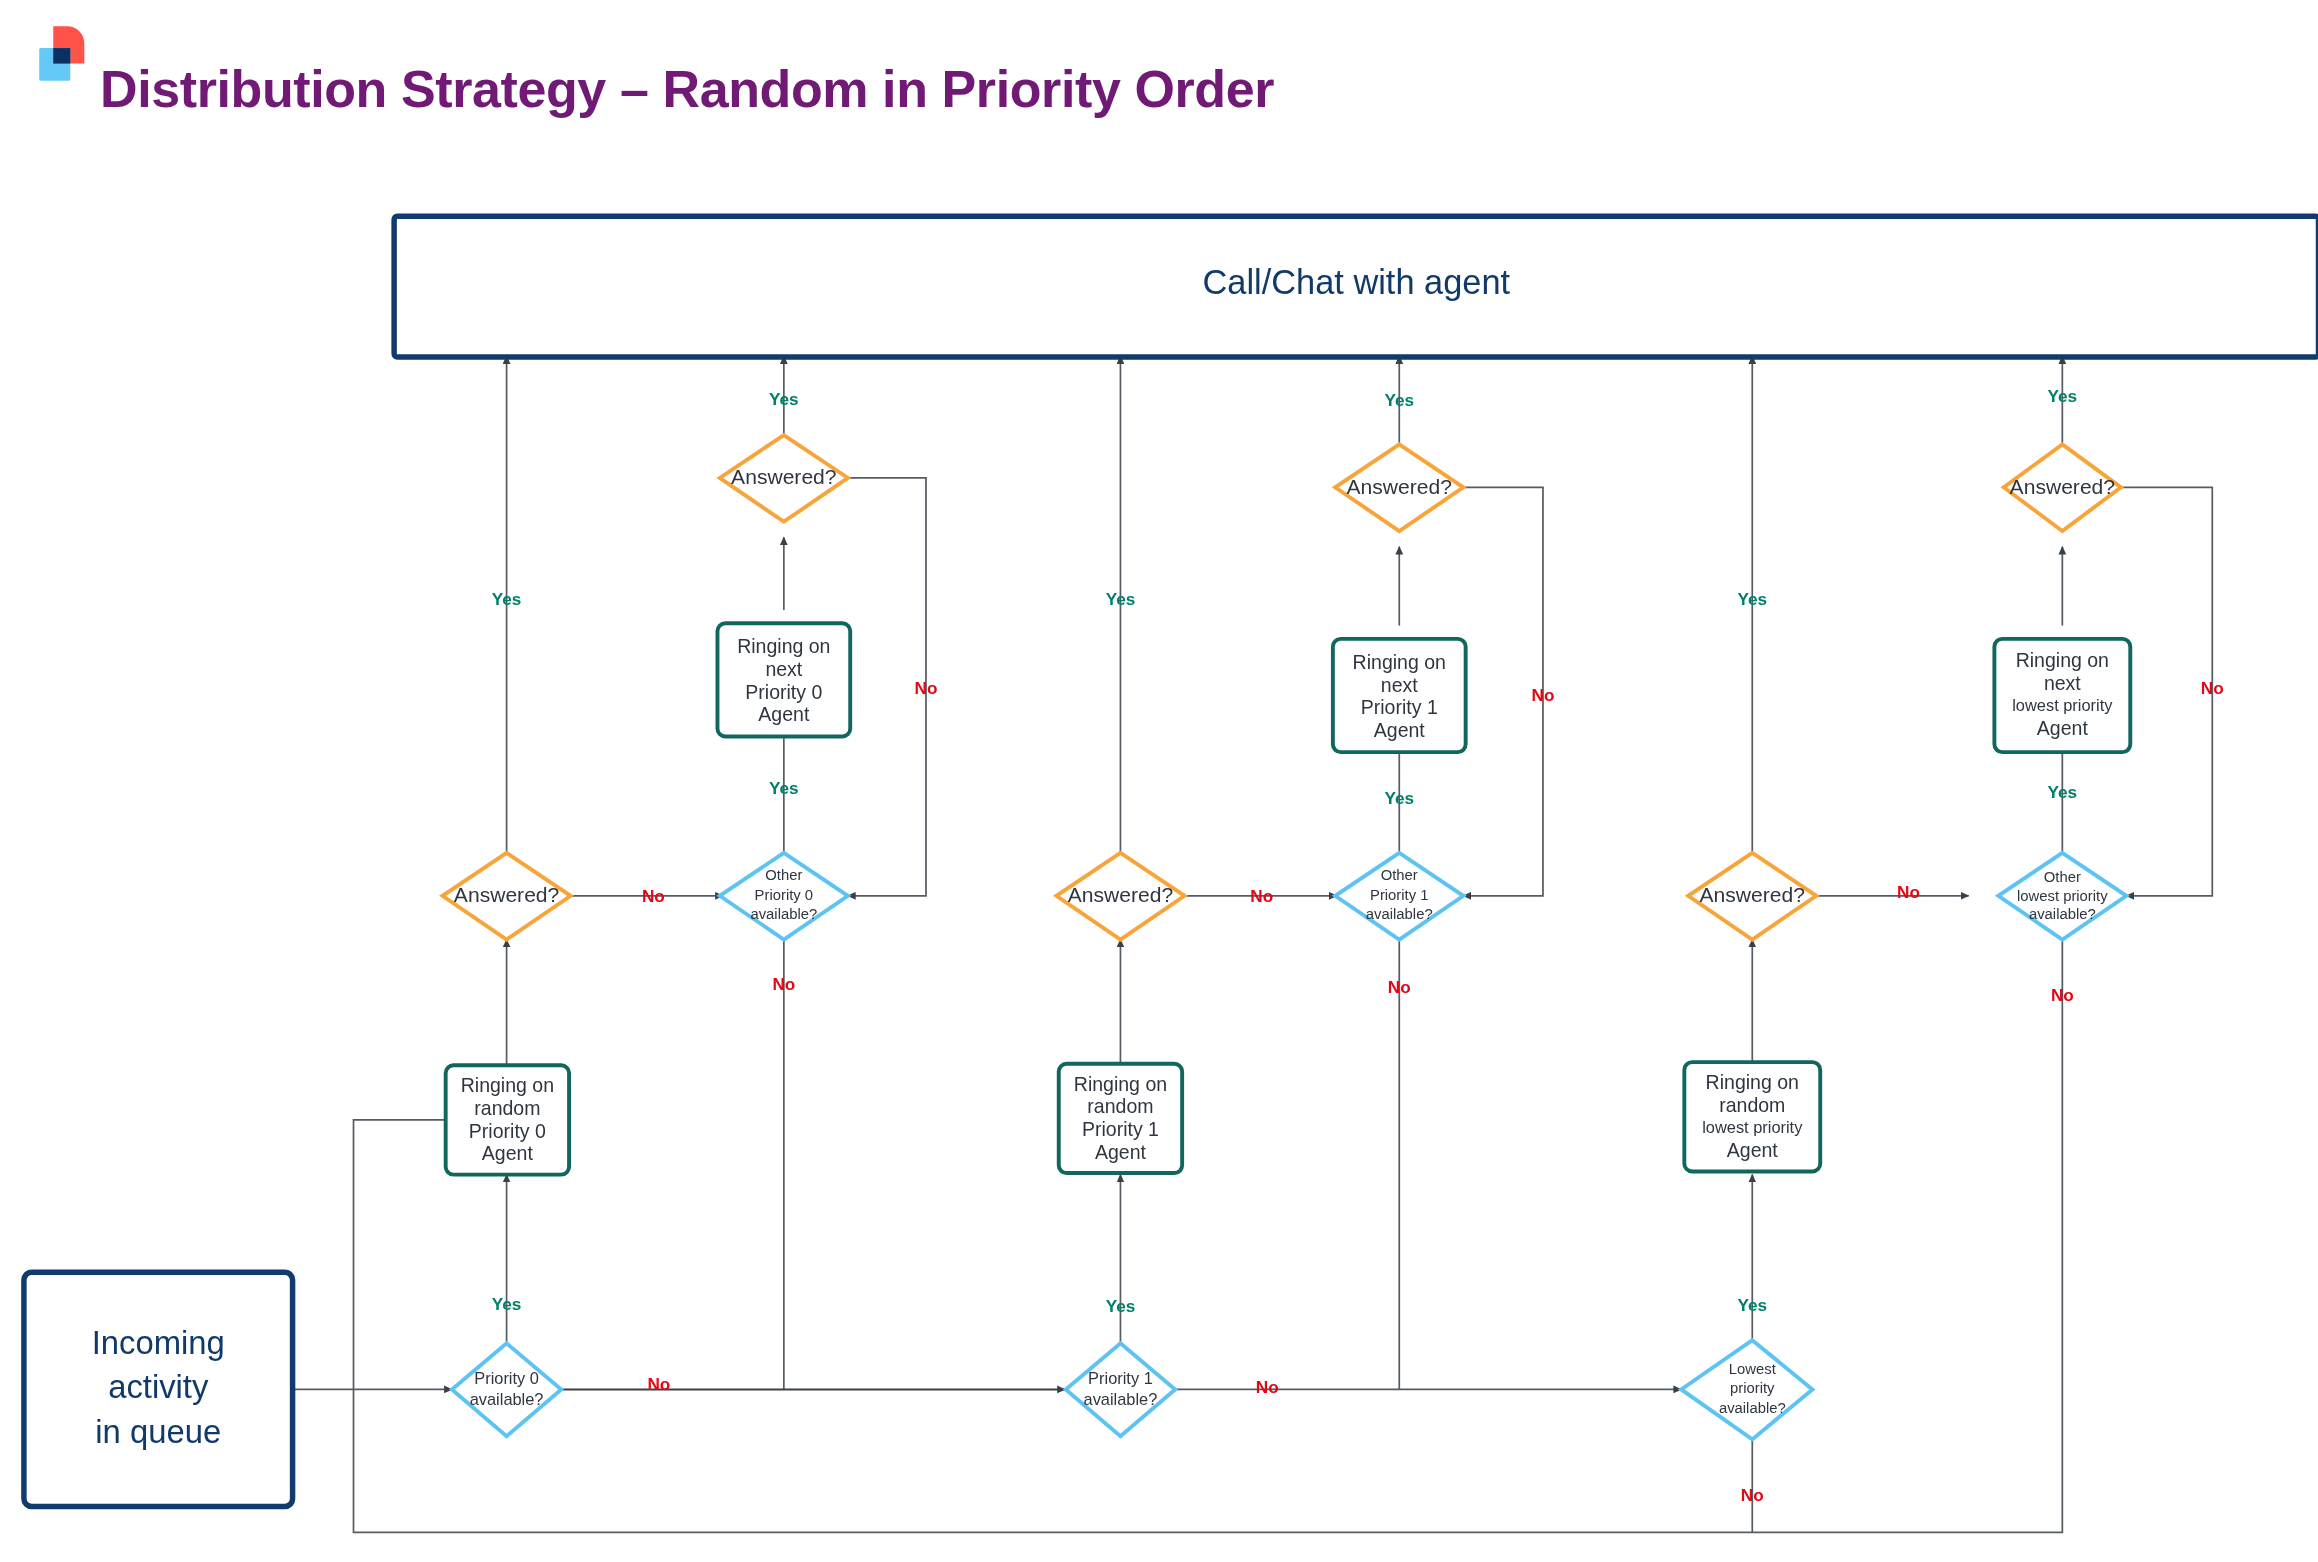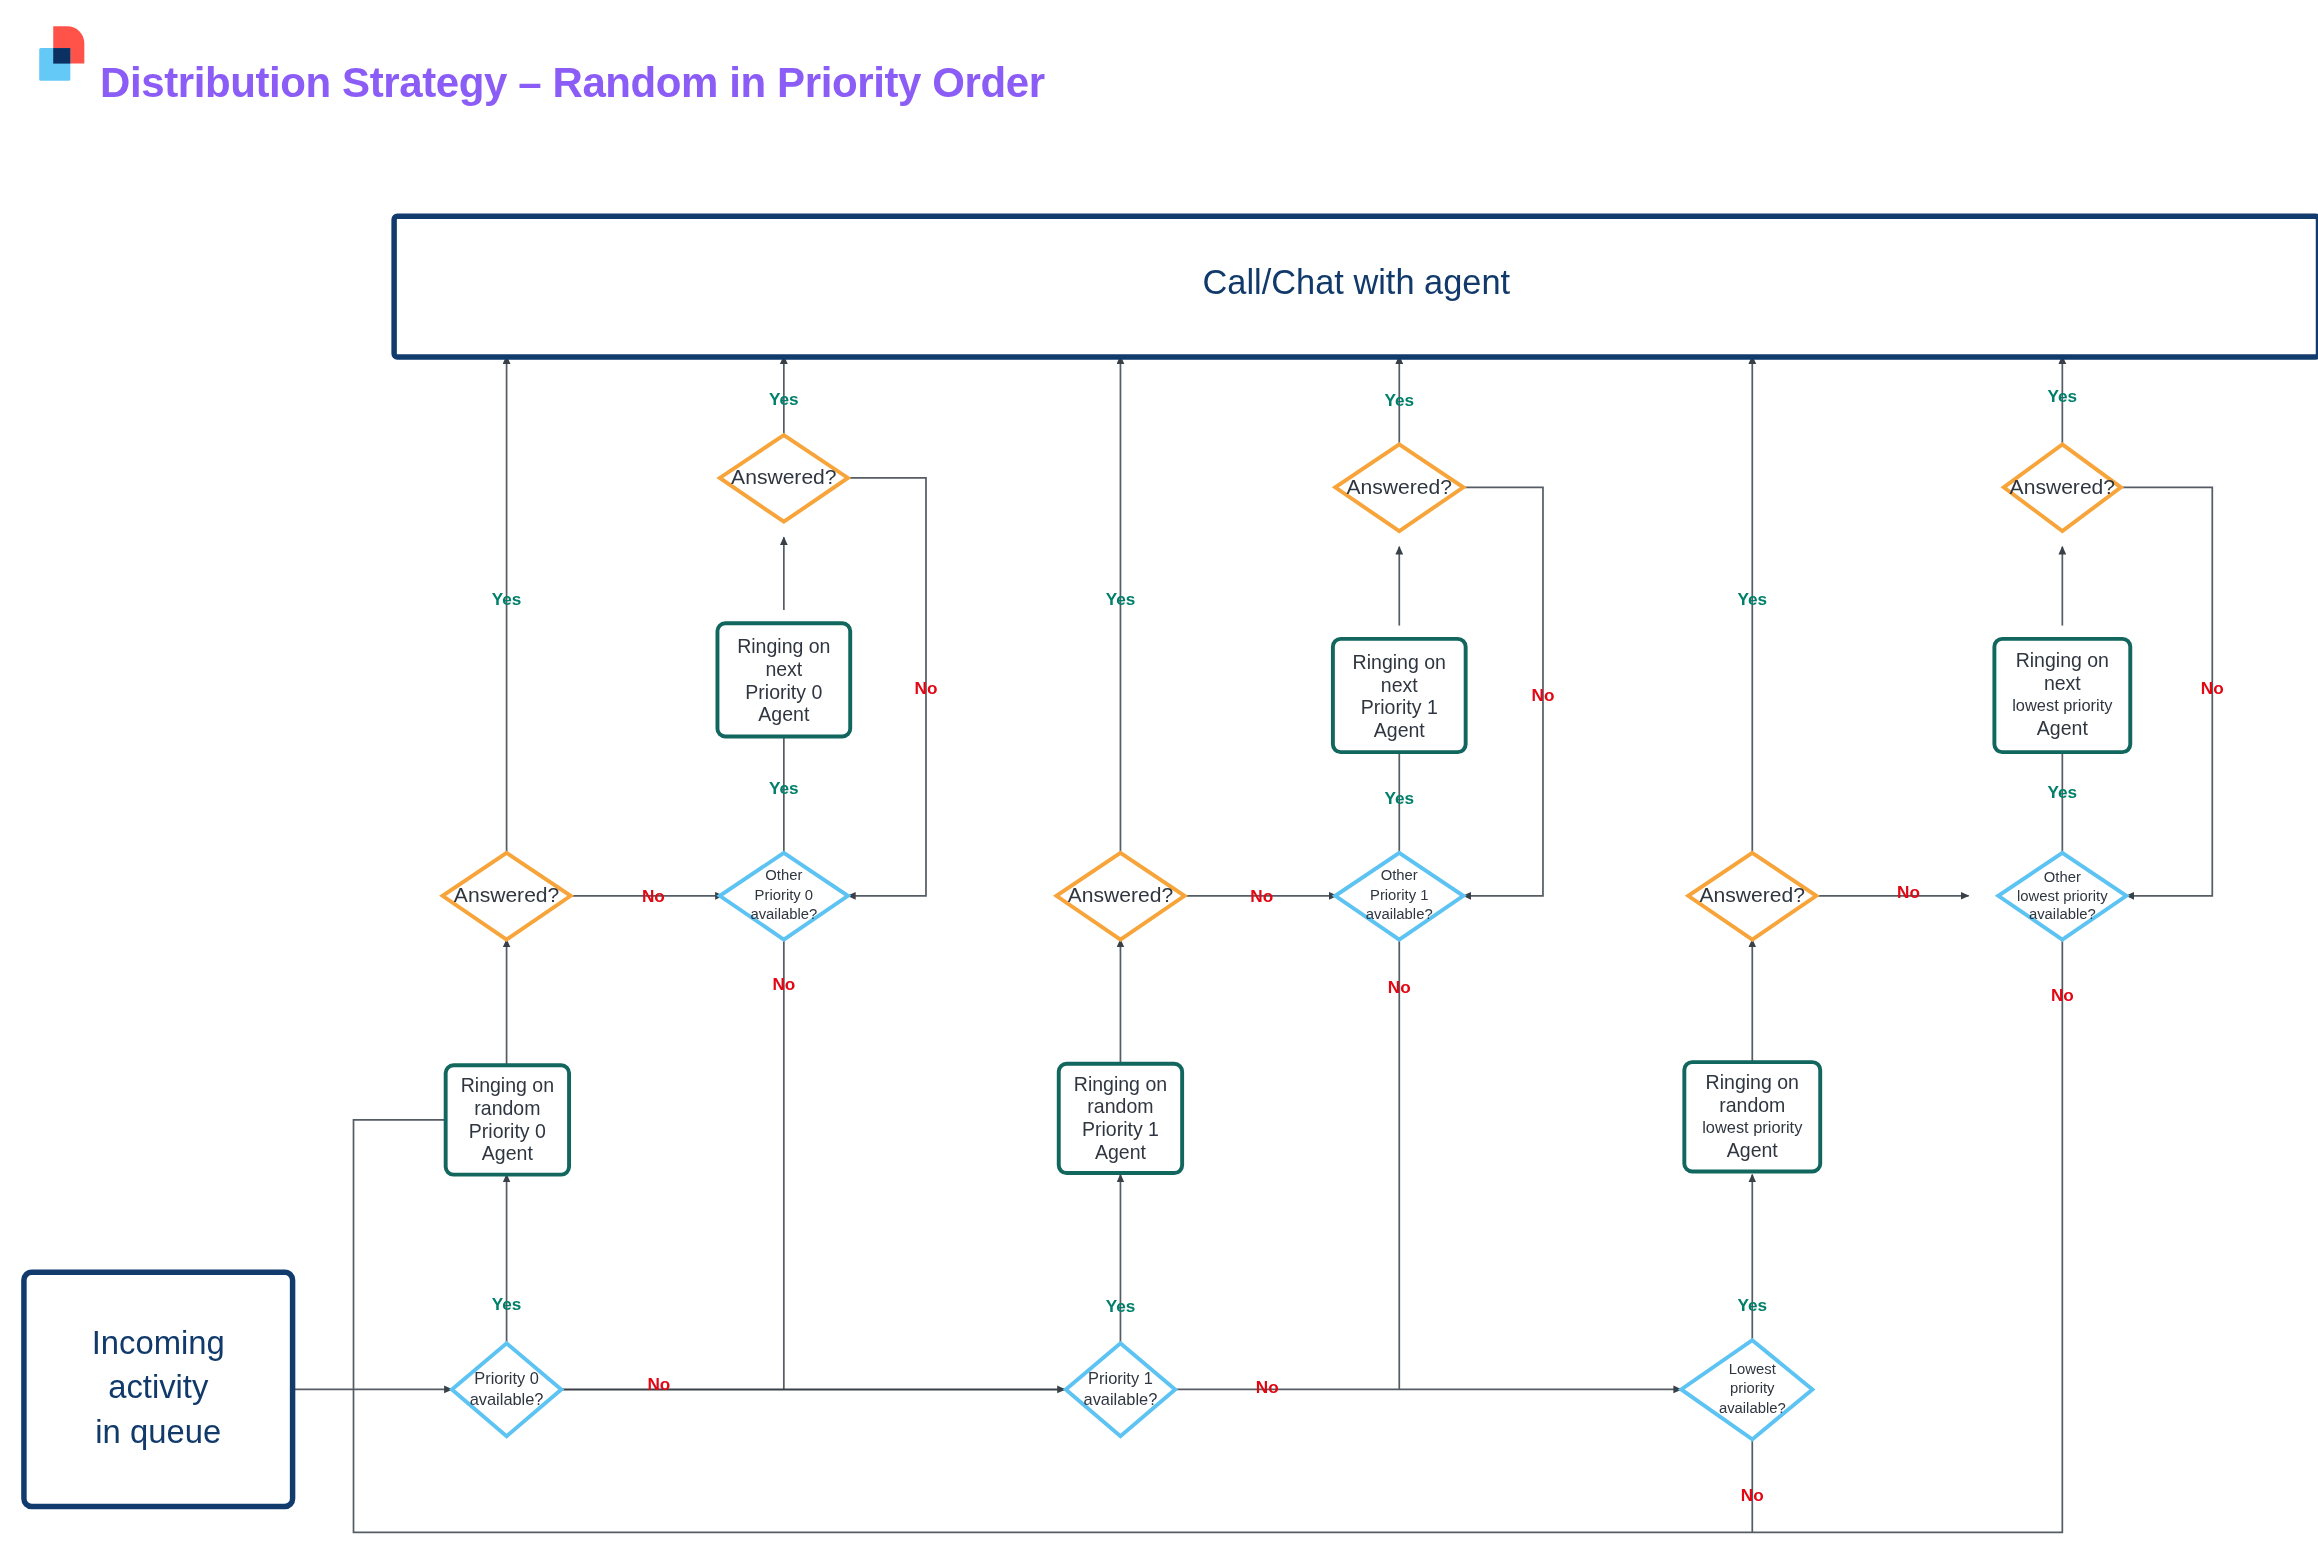--- a/index.html
+++ b/index.html
@@ -31,23 +31,23 @@
     position: absolute;
     left: 33px;
     top: 23.4px;
     width: 56px;
     height: 61px;
   }
   #page-title {
     position: absolute;
     left: 100px;
     top: 59px;
-    font-size: 42px;
+    font-size: 52px;
     font-weight: bold;
-    color: #8b5cf6;
+    color: #701a75;
     letter-spacing: -0.4px;
     white-space: nowrap;
   }
   
   #diagram {
     position: absolute;
     left: 0; top: 0;
     width: 2319px;
     height: 1562px;
   }

